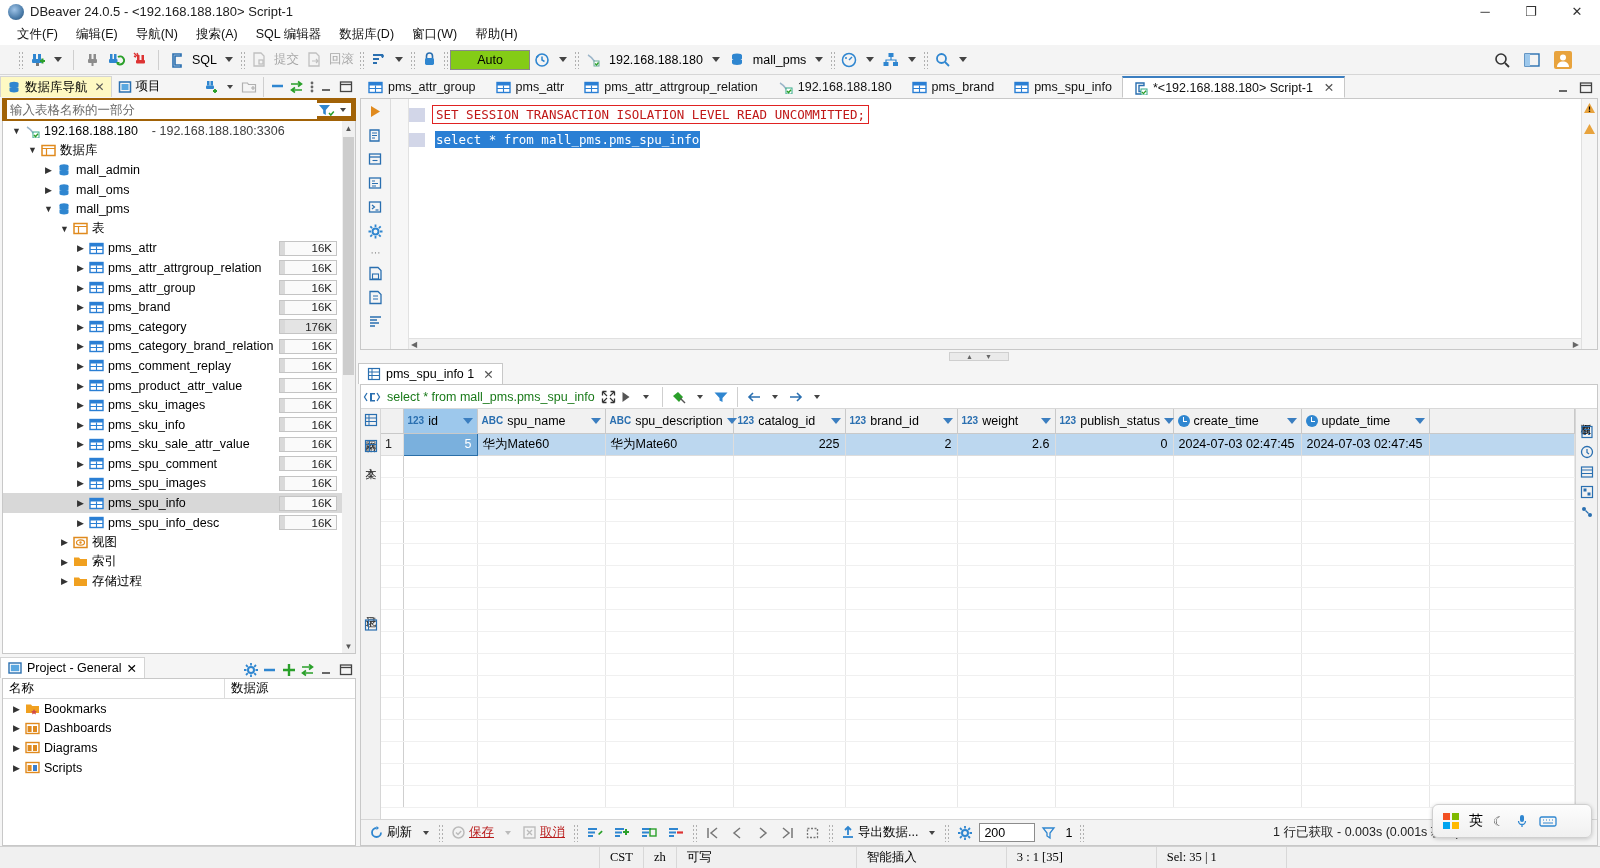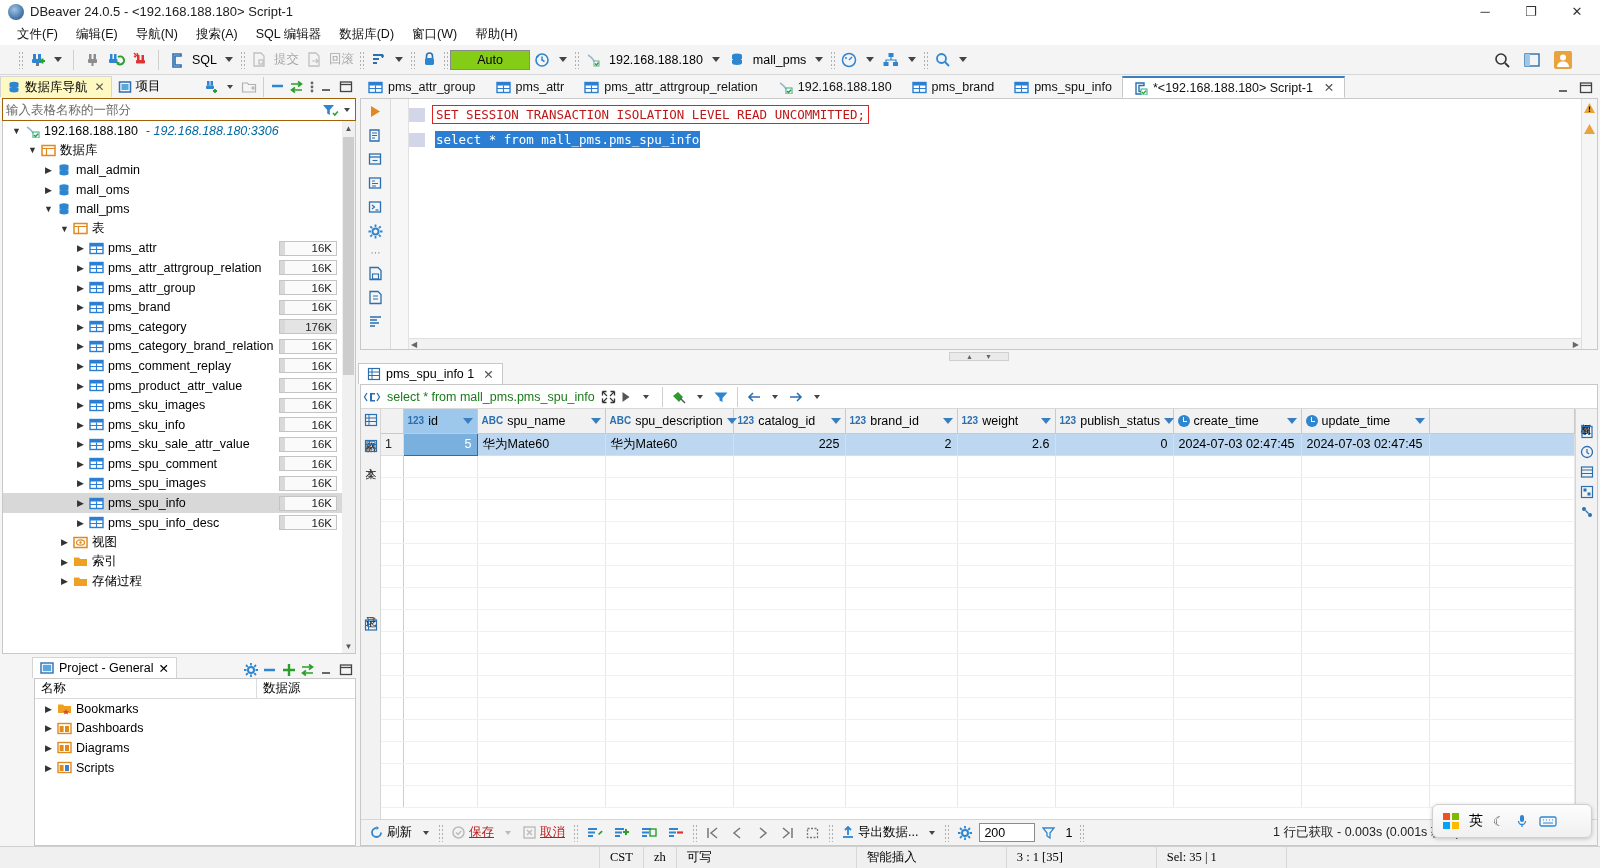--- a/index.html
+++ b/index.html
@@ -48,40 +48,40 @@
 
   
   .leftcol { width:358px; display:flex; flex-direction:column; flex:0 0 auto; background:#f5f5f5; }
 
   .panel-tabs { height:22px; display:flex; align-items:flex-end; background:#f5f5f5; }
   .ptab { height:21px; display:flex; align-items:center; padding:0 6px; font-size:12.5px; gap:4px; }
   .ptab.active { background:#fef9c3; border:1px solid #d4d4d4; border-bottom:none; }
   .ptab .x { font-size:12px; color:#555; margin-left:3px; }
   .ptab-tools { margin-left:auto; display:flex; align-items:center; gap:3px; padding-right:4px; }
 
-  .filterbar { height:23px; display:flex; align-items:center; background:#fff; border:1px solid #a16207; margin:1px 2px 0 2px; }
+  .filterbar { height:23px; display:flex; align-items:center; background:#fff; border:5px solid #a16207; margin:1px 2px 0 2px; }
   .filterbar input { flex:1; border:none; outline:none; height:19px; font-size:12.5px; padding-left:3px; font-family:"Liberation Sans",sans-serif; color:#111; }
   .filterbar input::placeholder { color:#6a6a6a; }
 
   .navtree { flex:1 1 auto; background:#fff; border:1px solid #c8c8c8; border-top:none; margin:0 2px; overflow:hidden; position:relative; }
   .tr { height:19.6px; display:flex; align-items:center; font-size:12.5px; white-space:nowrap; padding-right:2px; }
   .tr.sel { background:#d8d8d8; }
   .tw { width:15px; display:flex; align-items:center; justify-content:center; color:#333; font-size:9px; flex:0 0 auto; }
   .ticon { width:16px; height:14px; margin-right:4px; flex:0 0 auto; display:flex; align-items:center; justify-content:center; }
   .tlabel { color:#000; }
-  .tsub { color:#0369a1; font-style:italic; margin-left:8px; }
+  .tsub { color:#404040; margin-left:14px; }
   .tsize { margin-left:auto; width:58px; height:15px; border:1px solid #c4c4c4; background:#fafafa; font-size:11.5px; display:flex; align-items:center; justify-content:flex-end; padding-right:4px; color:#222; position:relative; }
   .tsize.big { background:#e4e4e4; }
   .tsize i { position:absolute; left:0; top:0; bottom:0; width:5px; background:#d9d9d9; }
 
   .vscroll { position:absolute; right:0; top:0; bottom:0; width:13px; background:#f0f0f0; }
   .vscroll .thumb { position:absolute; left:1px; width:11px; background:#cdcdcd; }
   .vscroll .arw { position:absolute; left:0; width:13px; height:14px; display:flex; align-items:center; justify-content:center; font-size:8px; color:#555; }
 
-  .projpanel { height:190px; flex:0 0 auto; display:flex; flex-direction:column; margin-top:2px;margin-left:32px; }
+  .projpanel { height:190px; flex:0 0 auto; display:flex; flex-direction:column; margin-top:2px; }
   .projhdr { height:22px; display:flex; align-items:flex-end; }
   .projtab { height:21px; display:flex; align-items:center; gap:5px; padding:0 7px; background:#fff; border:1px solid #d4d4d4; border-bottom:none; font-size:12.5px; }
   .projbody { flex:1; background:#fff; border:1px solid #c8c8c8; margin:0 2px; display:flex; flex-direction:column; }
   .projcols { height:20px; display:flex; border-bottom:1px solid #dcdcdc; font-size:12.5px; }
   .projcols .c1 { width:222px; padding-left:6px; display:flex; align-items:center; border-right:1px solid #dcdcdc; }
   .projcols .c2 { flex:1; padding-left:6px; display:flex; align-items:center; }
 
   
   .rightcol { flex:1 1 auto; display:flex; flex-direction:column; min-width:0; background:#f5f5f5; }
 

